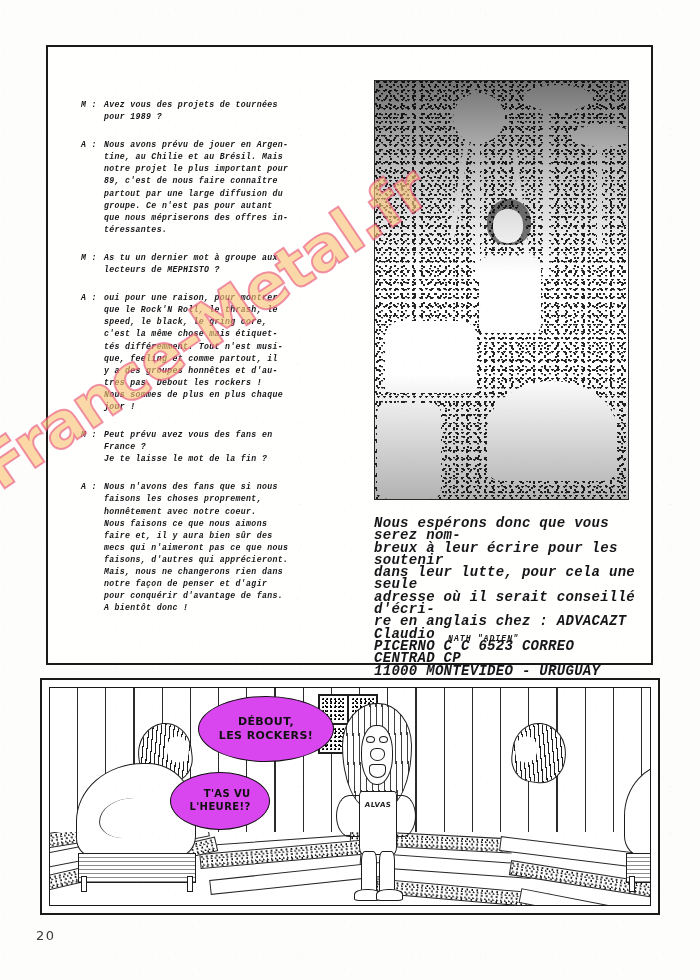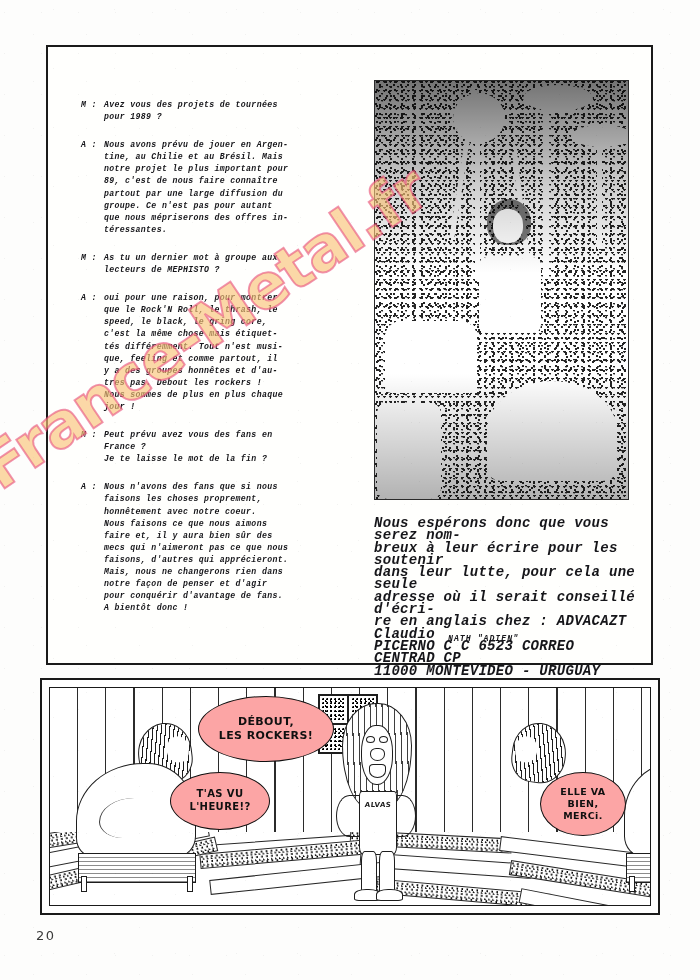--- a/index.html
+++ b/index.html
@@ -355,21 +355,21 @@
     border: 1.6px solid #1d1d1d;
     background: #fff;
     border-radius: 45% 45% 18% 18%;
   }
 
   
   .balloon {
     position: absolute;
     border: 1.8px solid #101010;
     border-radius: 50% / 50%;
-    background: #fca5a5;
+    background: #d946ef;
     display: flex;
     align-items: center;
     justify-content: center;
     text-align: center;
     font-family: "DejaVu Sans", sans-serif;
     font-weight: 700;
     color: #101010;
     line-height: 1.26;
     white-space: pre-line;
     letter-spacing: .4px;
@@ -586,26 +586,23 @@
         <div class="fig-leg" style="left:33px;"></div>
         <div class="fig-leg" style="left:51px;"></div>
         <div class="fig-foot" style="left:26px;"></div>
         <div class="fig-foot" style="left:48px;"></div>
       </div>
 
       <div class="balloon" style="left:148px; top:8px;  width:134px; height:64px; font-size:11px;">DÉBOUT,
 LES ROCKERS!</div>
 
 
-      <div class="balloon" style="left:120px; top:84px; width:98px;  height:56px; font-size:10px;">T'AS VU
+      <div class="balloon" style="left:120px; top:84px; width:98px;  height:56px; font-size:10px;text-align:right;">T'AS VU
 L'HEURE!?</div>
 
-      <div class="balloon" style="left:490px; top:84px; width:84px;  height:62px; font-size:9.5px;">ELLE VA
-BIEN,
-MERCi.</div>
 
     </div>
   </div>
 
   <div id="watermark">France-Metal.fr</div>
 
   <div id="page-number">20</div>
 
 </div>
 

